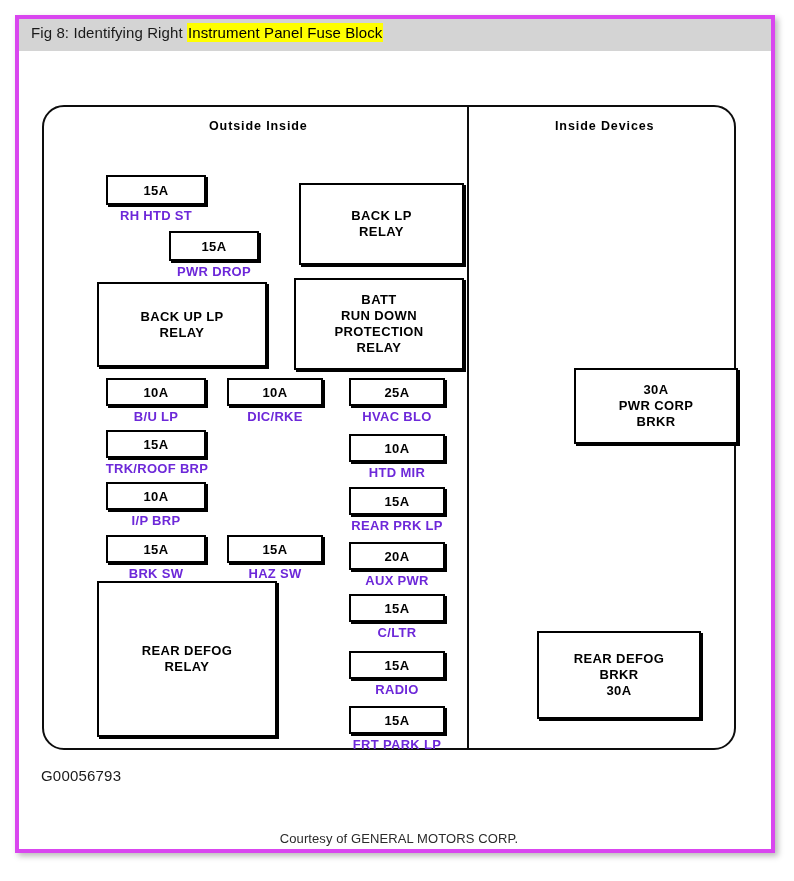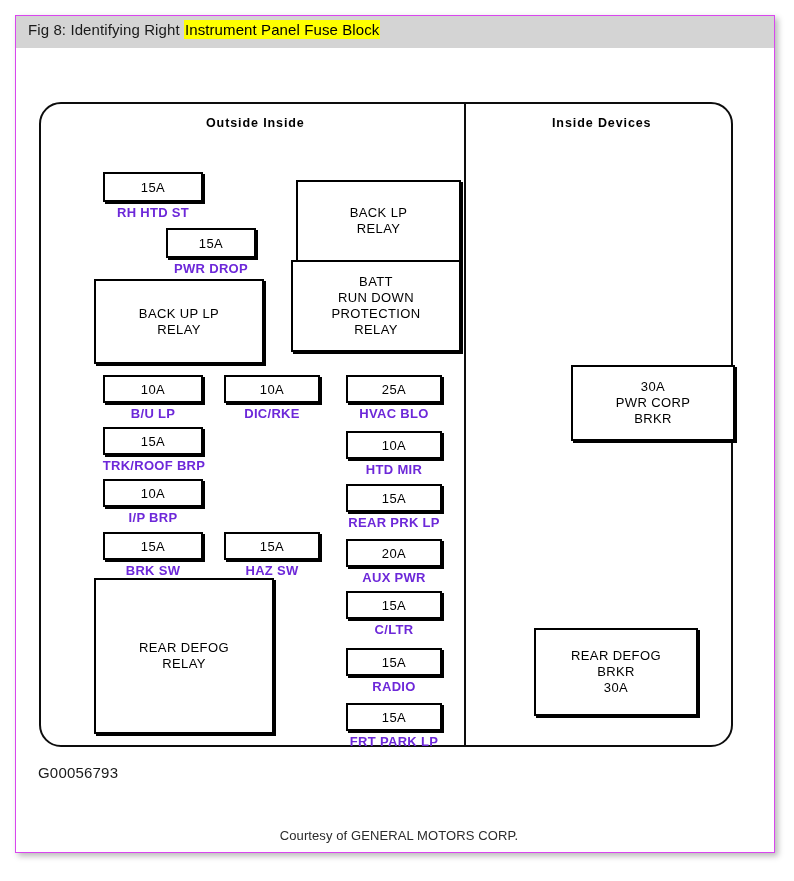--- a/index.html
+++ b/index.html
@@ -17,21 +17,21 @@
   }
 
   
   .doc-frame {
     position: absolute;
     left: 15px;
     top: 15px;
     width: 760px;
     height: 838px;
     background: #ffffff;
-    border: 1px solid #d946ef;
+    border: 4px solid #d946ef;
     box-shadow: 3px 3px 6px rgba(0,0,0,0.28);
     box-sizing: border-box;
   }
 
   
   .title-bar {
     position: absolute;
     left: 0;
     top: 0;
     width: 100%;
@@ -91,21 +91,21 @@
     background: #ffffff;
     box-sizing: border-box;
     display: flex;
     flex-direction: column;
     align-items: center;
     justify-content: center;
     box-shadow: 2px 2px 0 #000000;
   }
   .cell .line {
     font-size: 13px;
-    font-weight: normal;
+    font-weight: bold;
     color: #000000;
     line-height: 15px;
     letter-spacing: 0.4px;
     white-space: nowrap;
   }
   .cell.fuse .line { font-size: 13px; }
   .cell.relay .line { font-size: 13px; line-height: 16px; }
 
   
   .caption {
@@ -157,21 +157,21 @@
 
     <div id="diagram-layer">
         <div class="cell relay" style="left: 280px; top: 164px; width: 165px; height: 82px;">
           <div class="line">BACK LP</div>
           <div class="line">RELAY</div>
         </div>
         <div class="cell relay" style="left: 78px; top: 263px; width: 170px; height: 85px;">
           <div class="line">BACK UP LP</div>
           <div class="line">RELAY</div>
         </div>
-        <div class="cell relay" style="left: 275px; top: 244px; width: 170px; height: 92px;">
+        <div class="cell relay" style="left: 275px; top: 259px; width: 170px; height: 92px;">
           <div class="line">BATT</div>
           <div class="line">RUN DOWN</div>
           <div class="line">PROTECTION</div>
           <div class="line">RELAY</div>
         </div>
         <div class="cell relay" style="left: 78px; top: 562px; width: 180px; height: 156px;">
           <div class="line">REAR DEFOG</div>
           <div class="line">RELAY</div>
         </div>
         <div class="cell fuse" style="left: 87px; top: 156px; width: 100px; height: 30px;">

